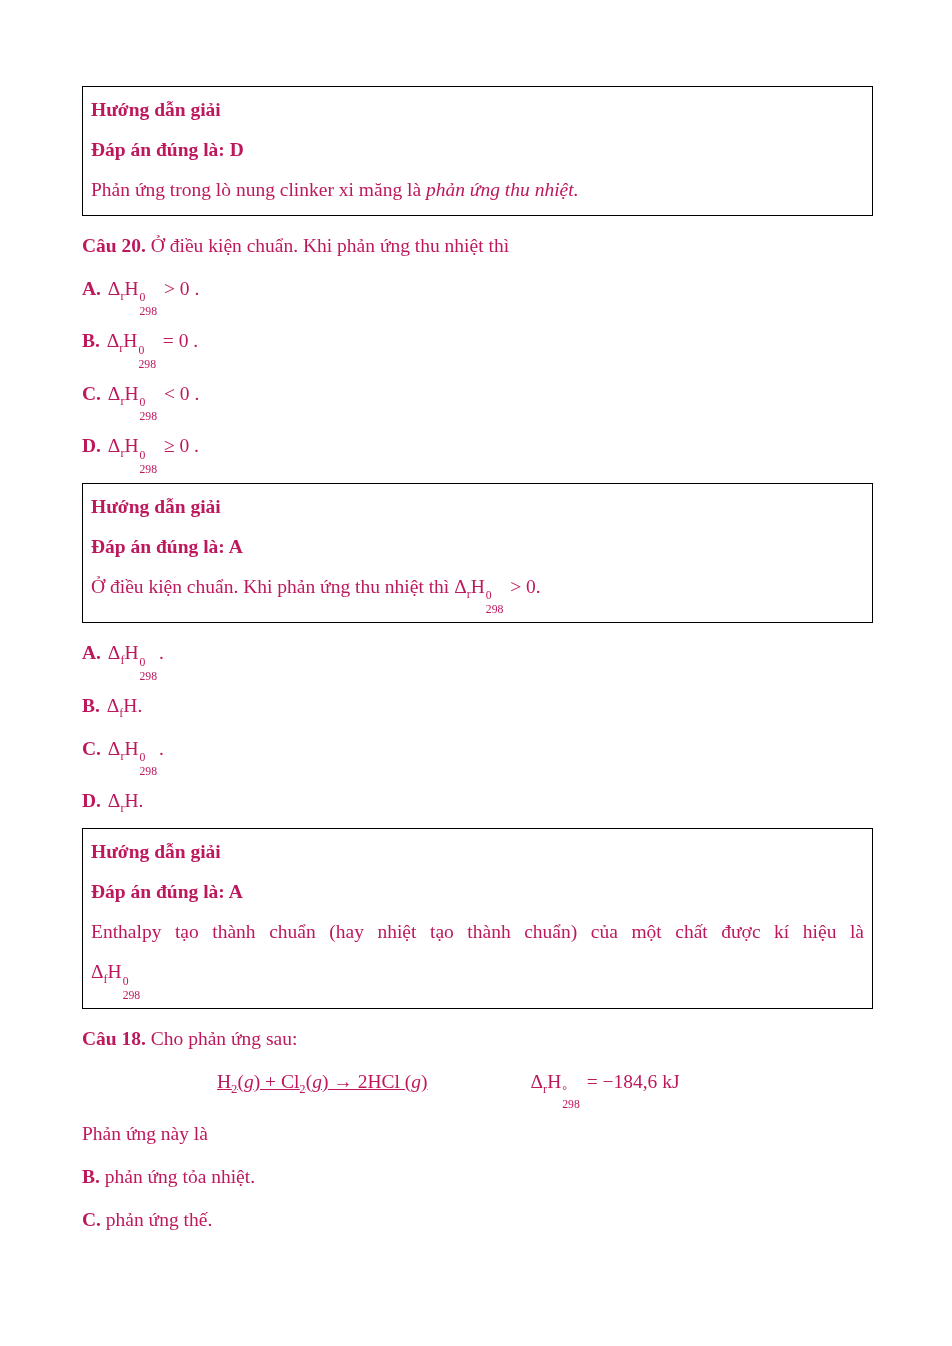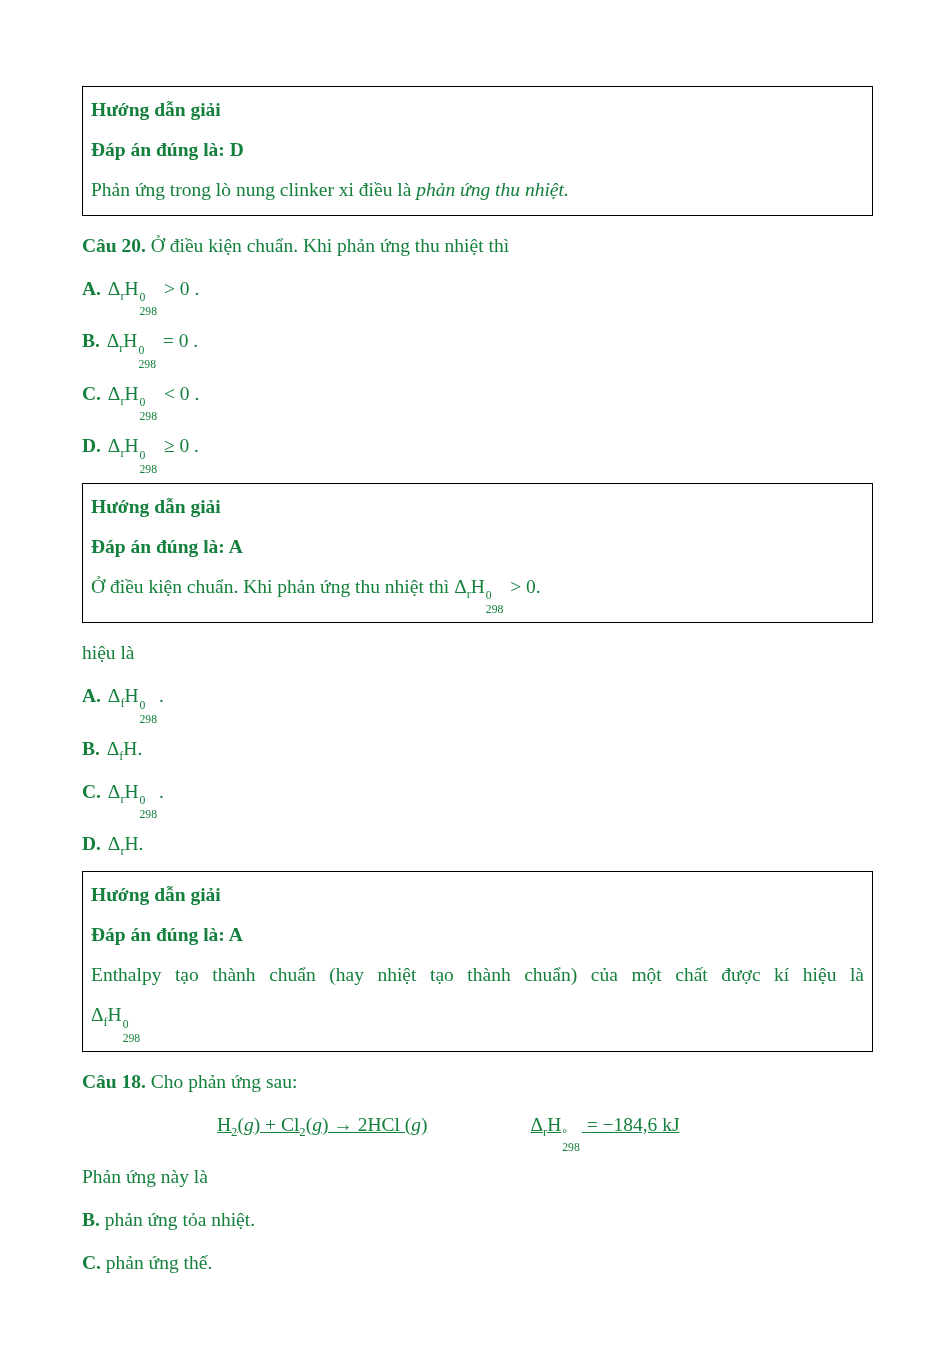--- a/index.html
+++ b/index.html
@@ -2,21 +2,21 @@
 <html><head>
 <meta charset="utf-8">
 <style>
   html,body{margin:0;padding:0;background:#ffffff;}
   .page{
     position:relative;
     width:952px;height:1346px;
     box-sizing:border-box;
     padding:86px 79px 0 82px;
     background:#ffffff;
-    color:#15803d;
+    color:#be185d;
     font-family:"Liberation Serif","DejaVu Serif",serif;
     font-size:19.5px;
   }
   .line{line-height:43px;}
   .sol-box{
     border:1.5px solid #000;
     padding:3px 8px 5px 8px;
     margin:0 0 8px 0;
   }
   .sol-box .line{line-height:40px;}
@@ -29,33 +29,33 @@
   sub.s2{font-size:0.65em;line-height:0;}
   .ss{
     display:inline-flex;flex-direction:column;align-items:flex-start;
     font-size:0.6em;line-height:1.2;vertical-align:-0.55em;
     margin-left:1px;margin-right:2px;
   }
   .ss span{display:block;}
   
   .eq-line{display:flex;align-items:baseline;line-height:43px;}
   .eq-left{margin-left:135px;white-space:nowrap;text-decoration:underline;}
-  .eq-dh{margin-left:103px;white-space:nowrap;text-decoration:underline;}
+  .eq-dh{margin-left:103px;white-space:nowrap;}
   .opt .frm{margin-left:2px;}
   .q-block{margin:2px 0 6px 0;}
 </style>
 </head>
 <body>
 
 <div class="page">
 
   <div class="sol-box">
     <div class="line b">Hướng dẫn giải</div>
     <div class="line b">Đáp án đúng là: D</div>
-    <div class="line"><span>Phản ứng trong lò nung clinker xi điều là </span><span class="it">phản ứng thu nhiệt.</span></div>
+    <div class="line"><span>Phản ứng trong lò nung clinker xi măng là </span><span class="it">phản ứng thu nhiệt.</span></div>
   </div>
 
   <div class="q-block">
     <div class="line"><span class="b">Câu 20.</span> <span>Ở điều kiện chuẩn. Khi phản ứng thu nhiệt thì</span></div>
     <div class="line opt"><span class="b">A.</span> <span class="frm"><span>Δ</span><sub class="ds">r</sub><span>H</span><span class="ss">
             <span>0</span>
             <span>298</span>
           </span> <span>&gt; 0 .</span></span></div>
     <div class="line opt"><span class="b">B.</span> <span class="frm"><span>Δ</span><sub class="ds">r</sub><span>H</span><span class="ss">
             <span>0</span>
@@ -74,21 +74,20 @@
   <div class="sol-box">
     <div class="line b">Hướng dẫn giải</div>
     <div class="line b">Đáp án đúng là: A</div>
     <div class="line"><span>Ở điều kiện chuẩn. Khi phản ứng thu nhiệt thì </span><span class="frm"><span>Δ</span><sub class="ds">r</sub><span>H</span><span class="ss">
             <span>0</span>
             <span>298</span>
           </span> <span>&gt; 0.</span></span></div>
   </div>
 
   <div class="q-block">
-    <div class="line">hiệu là</div>
     <div class="line opt"><span class="b">A.</span> <span class="frm"><span>Δ</span><sub class="ds">f</sub><span>H</span><span class="ss">
             <span>0</span>
             <span>298</span>
           </span><span>.</span></span></div>
     <div class="line opt"><span class="b">B.</span> <span class="frm"><span>Δ</span><sub class="ds">f</sub><span>H</span><span>.</span></span></div>
     <div class="line opt"><span class="b">C.</span> <span class="frm"><span>Δ</span><sub class="ds">r</sub><span>H</span><span class="ss">
             <span>0</span>
             <span>298</span>
           </span><span>.</span></span></div>
     <div class="line opt"><span class="b">D.</span> <span class="frm"><span>Δ</span><sub class="ds">r</sub><span>H</span><span>.</span></span></div>

